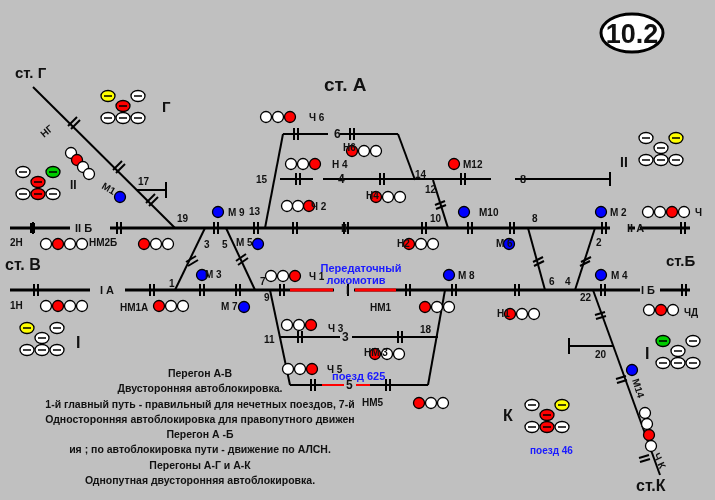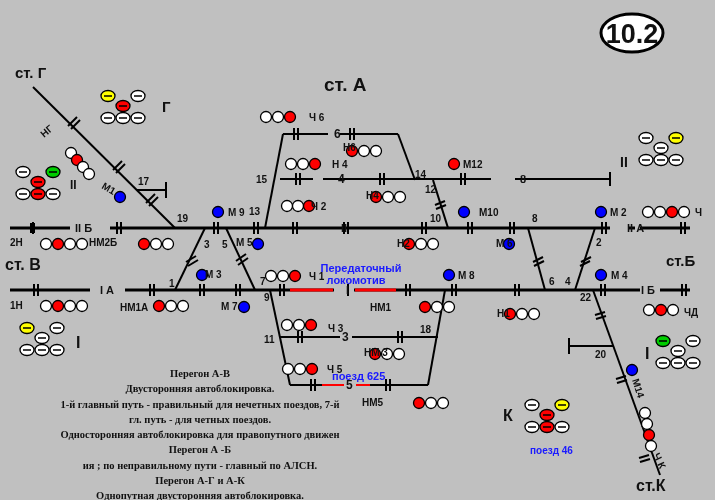--- a/index.html
+++ b/index.html
@@ -4,21 +4,21 @@
 <style>
   html,body{margin:0;padding:0;}
   body{width:715px;height:500px;background:#c0c0c0;overflow:hidden;position:relative;font-family:"Liberation Sans",sans-serif;}
   svg{position:absolute;left:0;top:0;}
   .t{font-family:"Liberation Sans",sans-serif;font-weight:bold;fill:#111;}
   .blue{fill:#1a1aff;}
   .track{stroke:#000;stroke-width:2;fill:none;}
   .mtrack{stroke:#000;stroke-width:3;fill:none;}
   .lamp{stroke:#000;stroke-width:1.3;}
   .note{position:absolute;left:40px;top:366px;width:320px;text-align:center;font-size:10.5px;font-weight:bold;line-height:15.3px;color:#111;font-family:"Liberation Sans",sans-serif;}
-  .note div{white-space:nowrap;font-family:Liberation Serif, serif;}
+  .note div{white-space:nowrap;}
 </style>
 </head>
 <body>
 
 <svg width="715" height="500" viewBox="0 0 715 500">
 
   <g>
     <ellipse cx="632" cy="33" rx="31" ry="19" fill="#fff" stroke="#000" stroke-width="3"></ellipse>
     <text x="632" y="43" text-anchor="middle" class="t" font-size="27">10.2</text>
   </g>
@@ -476,19 +476,18 @@
     <text x="356" y="284" text-anchor="middle" class="t blue">локомотив</text>
     <text x="332" y="380" class="t blue">поезд 625</text>
     <text x="530" y="454" class="t blue" font-size="10">поезд 46</text>
   </g>
 </svg>
 
 <div class="note">
   <div>Перегон А-В</div>
   <div>Двусторонняя  автоблокировка.</div>
   <div>1-й главный путь - правильный для нечетных поездов, 7-й</div>
-  <div>гл. путь - для четных поездов.</div>
   <div>Односторонняя автоблокировка  для правопутного  движен</div>
   <div>Перегон А -Б</div>
-  <div>ия ; по  неправильному пути - главный по АЛСН.</div>
-  <div>Перегон А-Г и А-К</div>
+  <div>ия ; по  автоблокировка пути - движение по АЛСН.</div>
+  <div>Перегоны А-Г и А-К</div>
   <div>Однопутная двусторонняя автоблокировка.</div>
 </div>
 
 </body></html>

